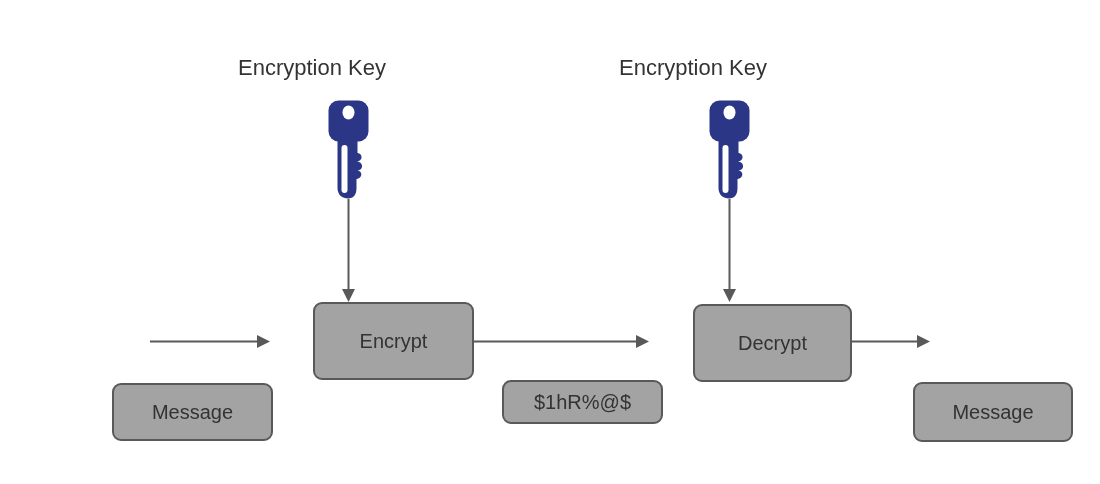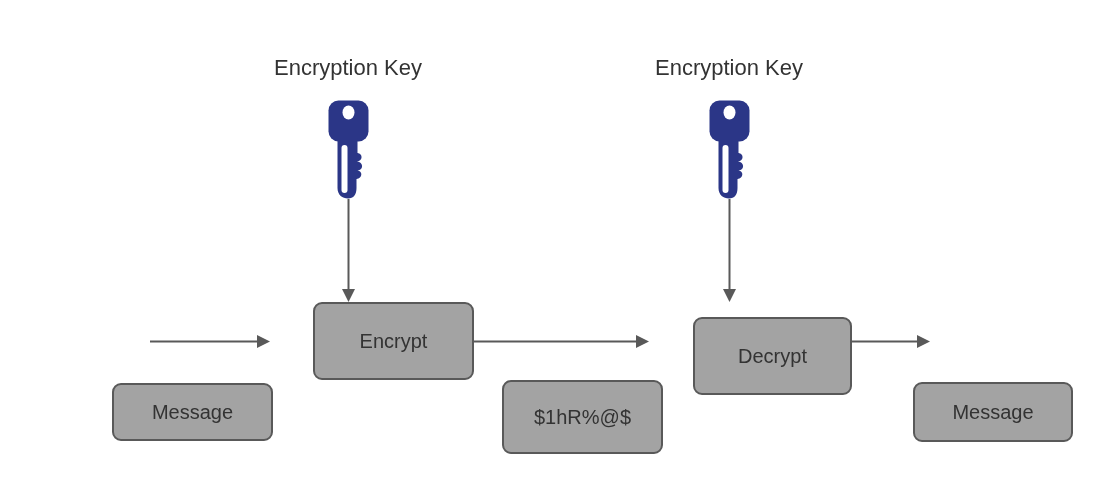--- a/index.html
+++ b/index.html
@@ -37,29 +37,29 @@
     background: #a3a3a3;
     display: flex;
     align-items: center;
     justify-content: center;
     font-size: 20px;
     color: var(--text-dark, #333333);
     white-space: nowrap;
     margin-left: 43px;
   }
   .box-encrypt  { left: 270px; top: 302px; width: 161px; height: 78px; }
-  .box-decrypt  { left: 650px; top: 317px; width: 159px; height: 78px; }
+  .box-decrypt  { left: 650px; top: 304px; width: 159px; height: 78px; }
   .box-message-left  { left: 69px;  top: 383px; width: 161px; height: 58px; }
-  .box-cipher        { left: 459px; top: 380px; width: 161px; height: 74px; }
+  .box-cipher        { left: 459px; top: 380px; width: 161px; height: 44px; }
   .box-message-right { left: 870px; top: 382px; width: 160px; height: 60px; }
   .key-label {
     position: absolute;
     top: 55px;
     width: 220px;
-    text-align: center;
+    text-align: left;
     font-size: 22px;
     line-height: 26px;
     color: var(--text-dark, #333333);
   }
   .label-encryption { left: 238px; }
   .label-decryption { left: 619px; }
   .key-icon {
     position: absolute;
     top: 100px;
     width: 41px;

